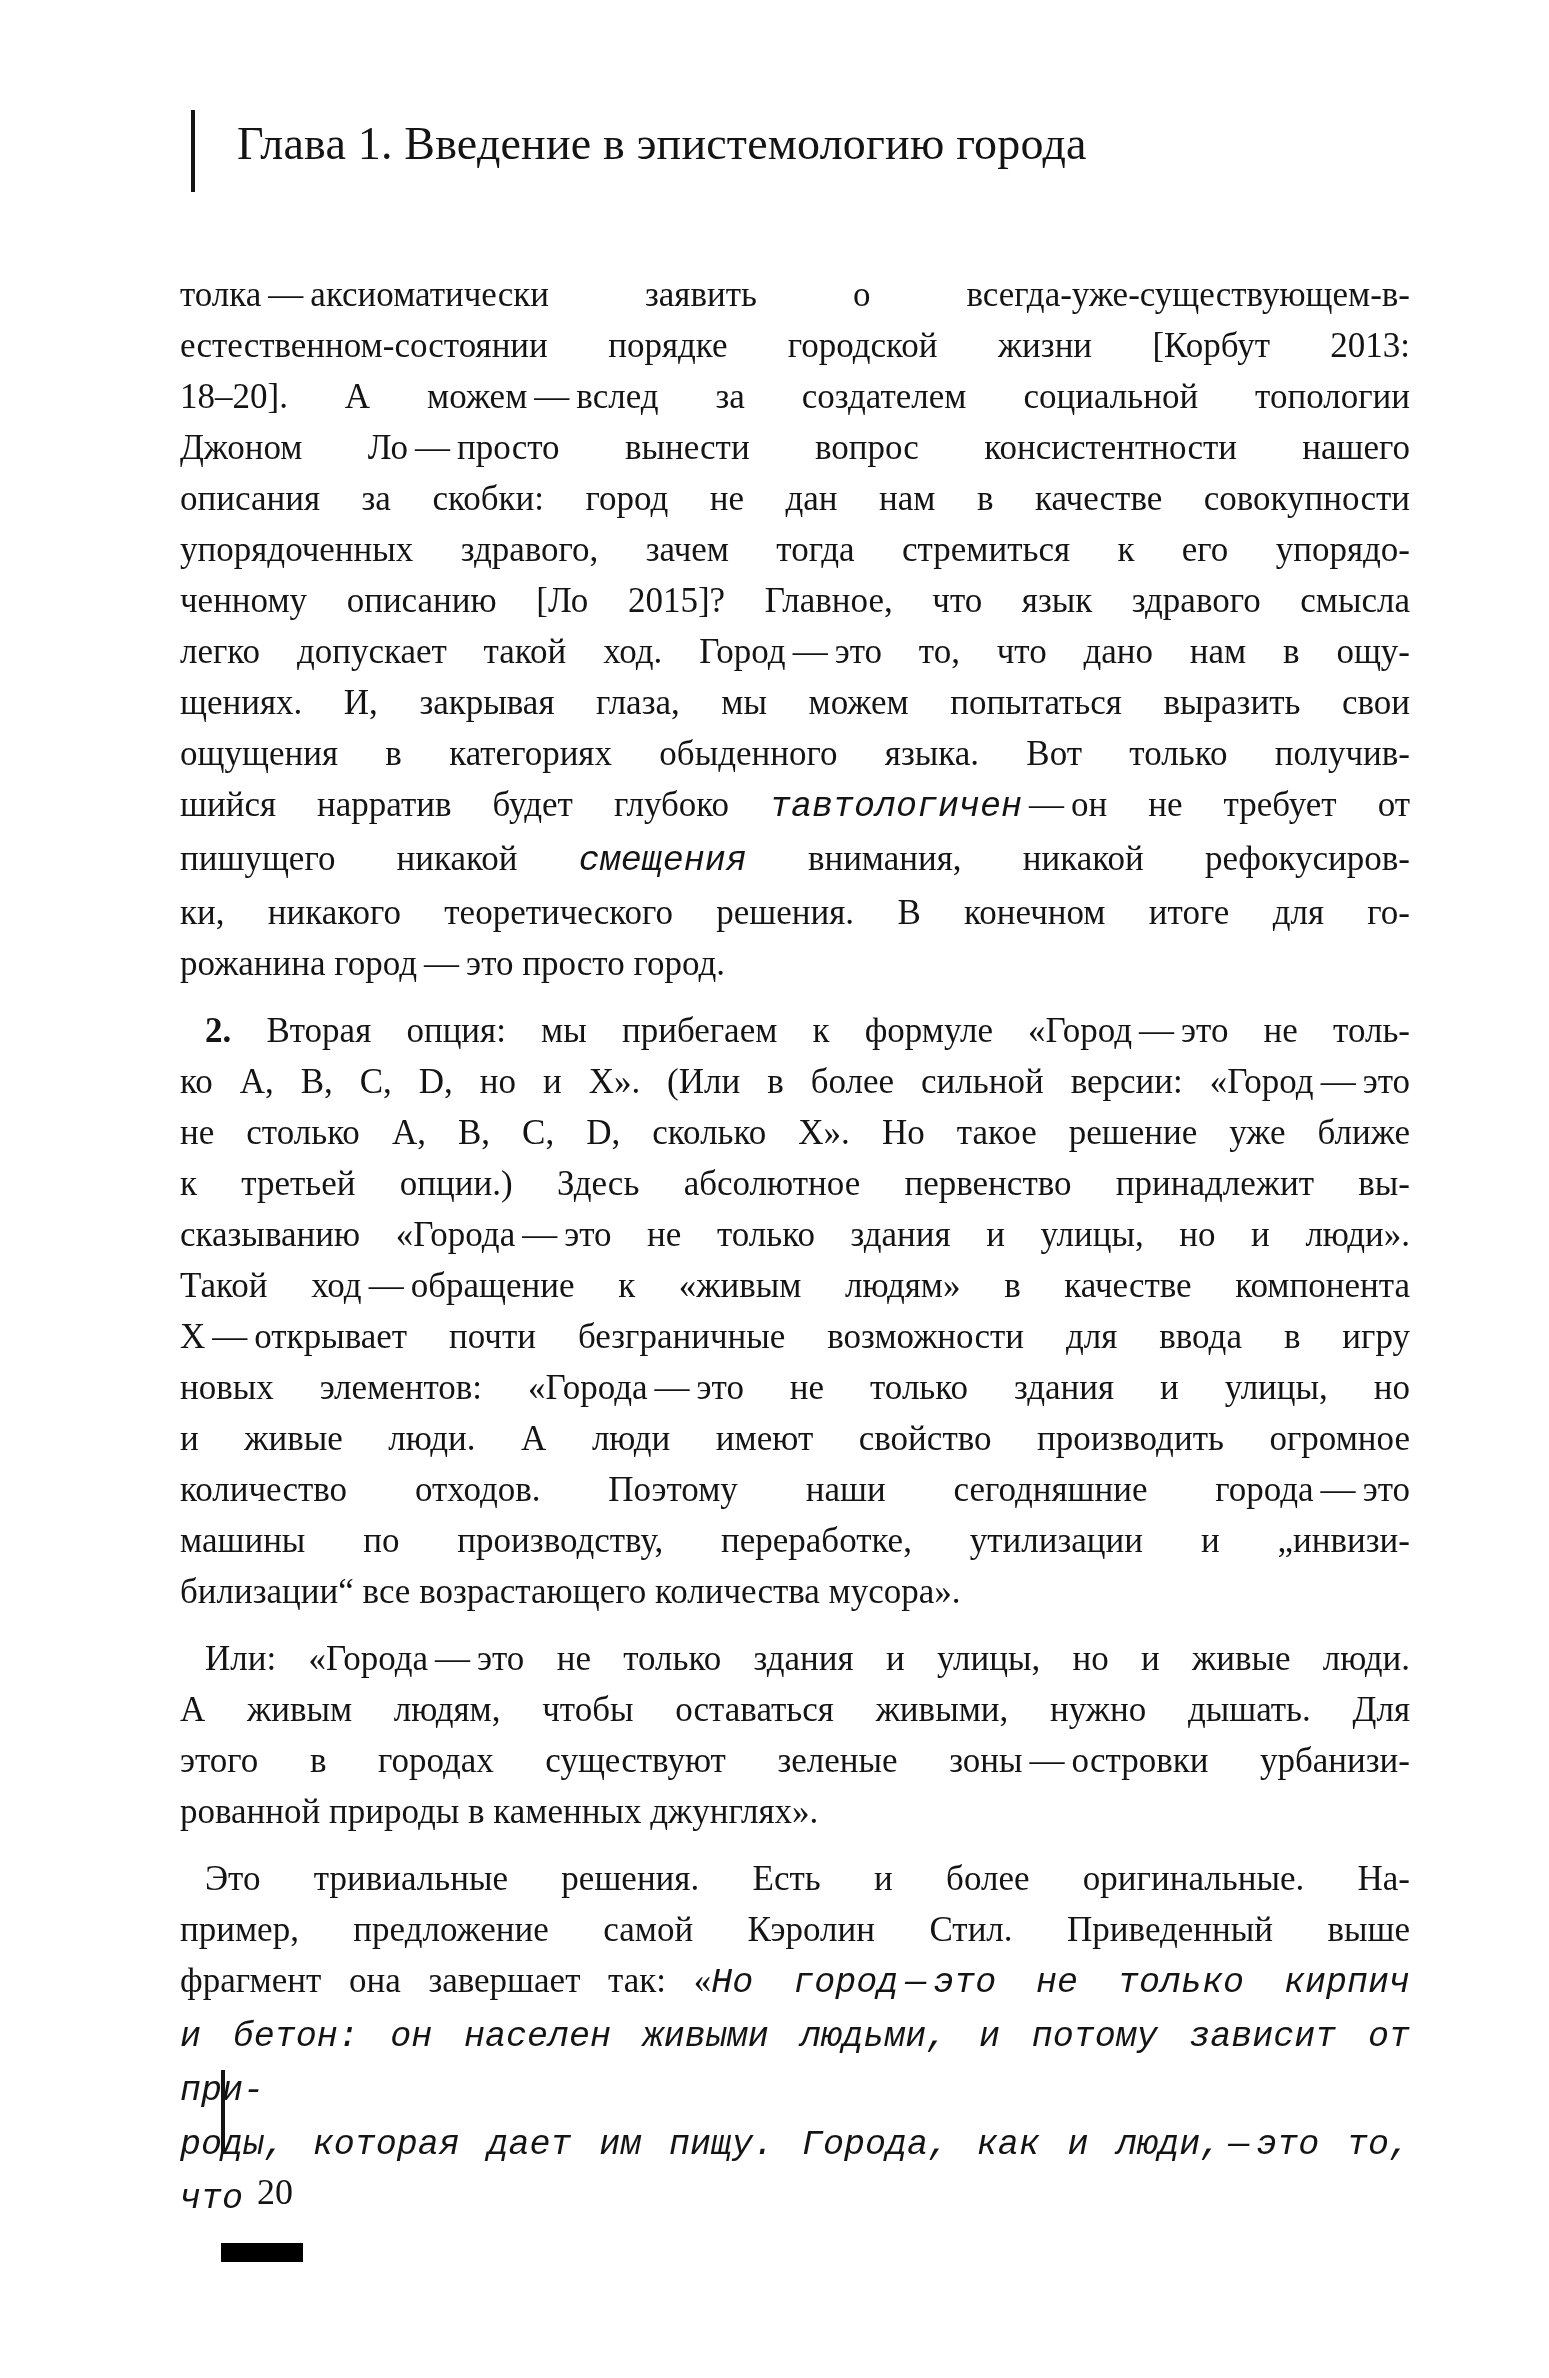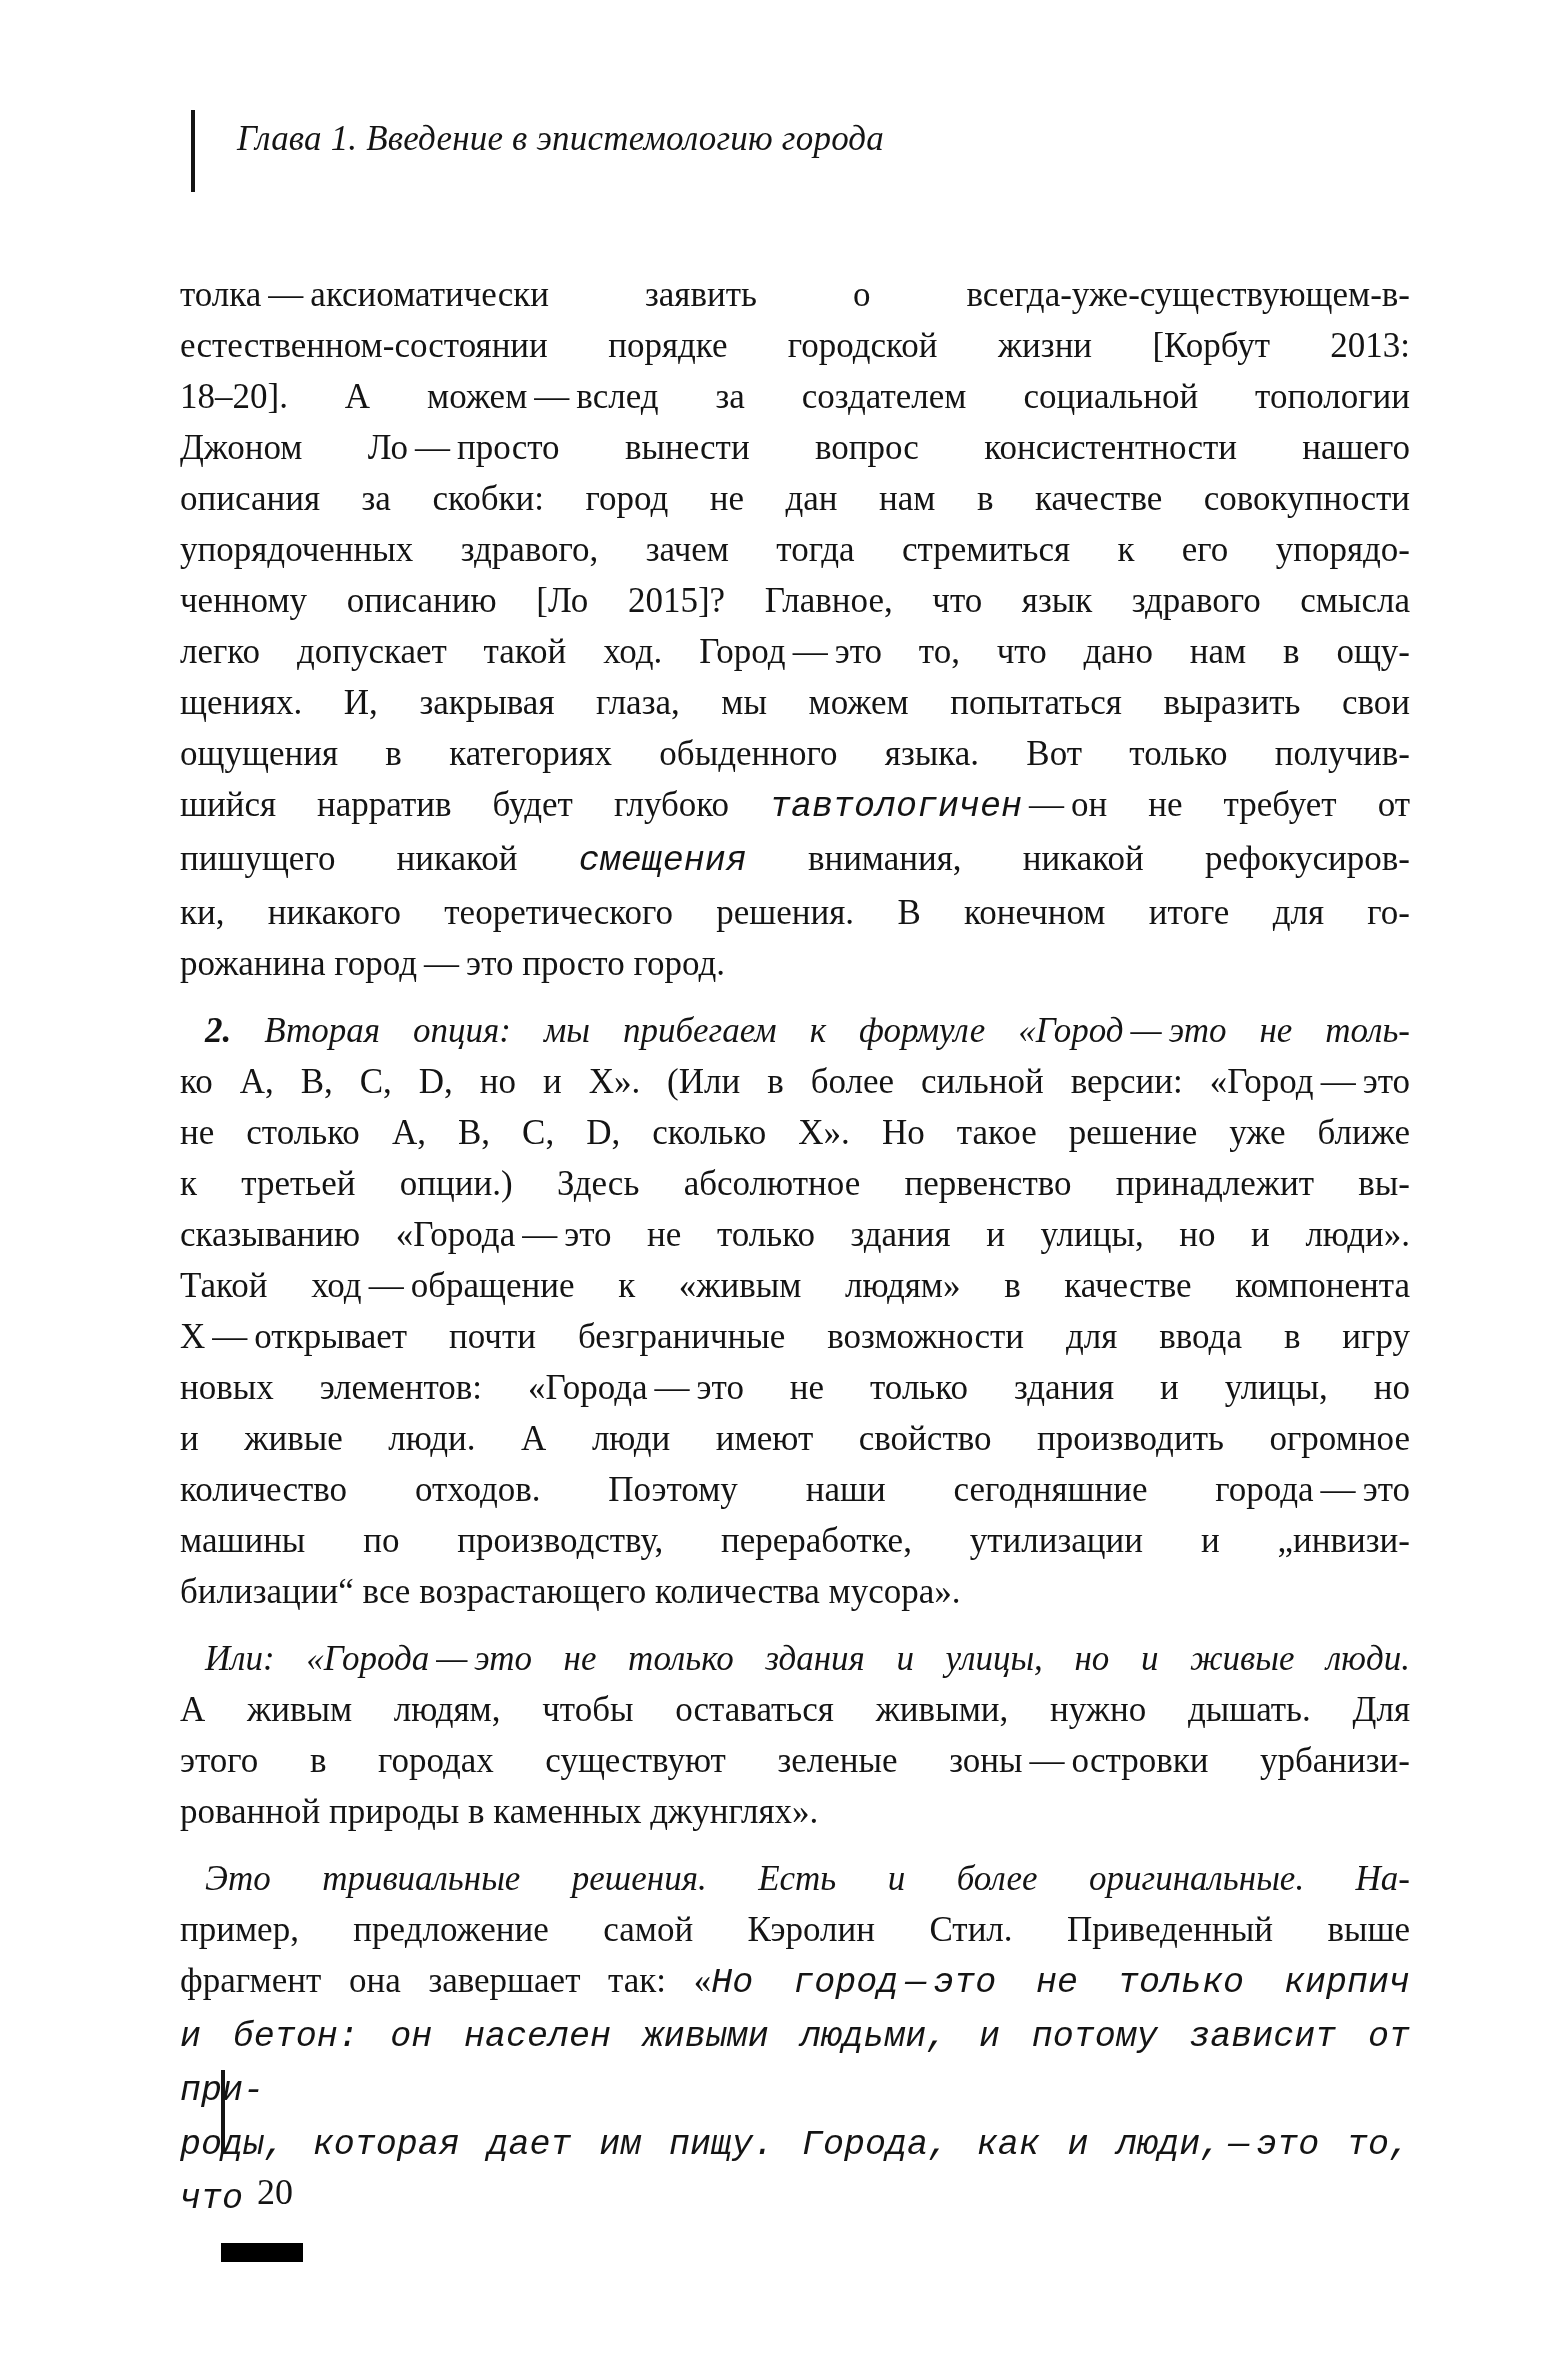--- a/index.html
+++ b/index.html
@@ -15,43 +15,42 @@
   
   .chapter-rule {
     position: absolute;
     left: 191px; top: 110px;
     width: 3.7px; height: 82px;
     background: var(--ink, #000);
   }
   .chapter-title {
     position: absolute;
     left: 237px; top: 121px;
-    font-size: 35px;
+    font-size: 46px;
     line-height: 1;
     white-space: nowrap;
     letter-spacing: 0.2px;
-    font-style: italic;
   }
   
   .body-text {
     position: absolute;
     left: 164px; top: 253px;
     width: 1262px;
     font-size: 35px;
     line-height: 51px;
   }
   .paragraph { margin: 16px; }
   .line {
     text-align: justify;
     text-align-last: justify;
     text-justify: inter-word;
     white-space: normal;
   }
   .line.last { text-align-last: left; }
-  .line.indent { padding-left: 25px; font-style: italic; }
+  .line.indent { padding-left: 25px; }
   .italic { font-style: italic; font-family: Liberation Mono, monospace; }
   .bold { font-weight: bold; }
   
   .footer-rule {
     position: absolute;
     left: 221px; top: 2070px;
     width: 3.7px; height: 82px;
     background: var(--ink, #000);
   }
   .page-number {

